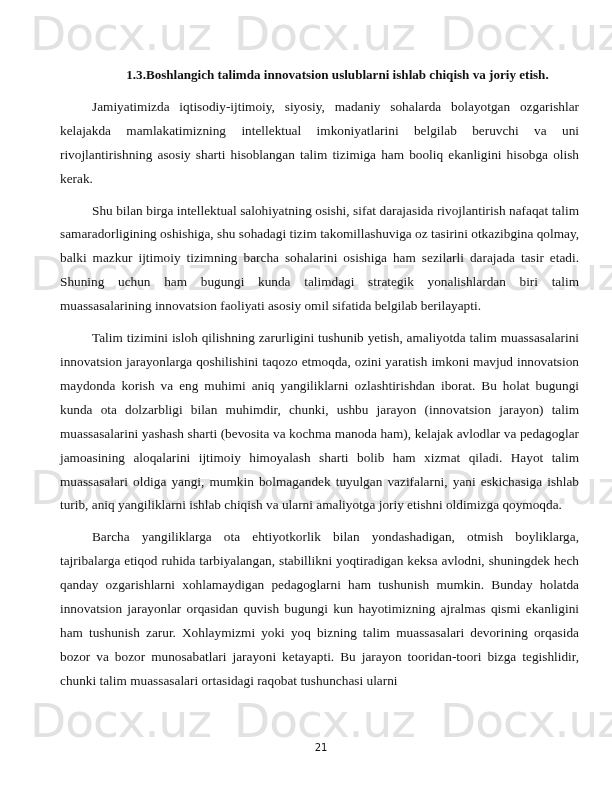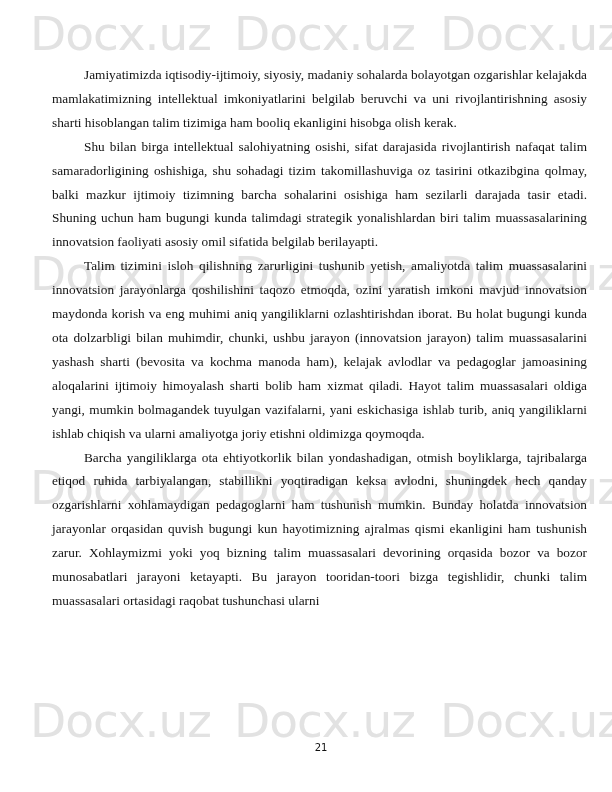--- a/index.html
+++ b/index.html
@@ -2,21 +2,21 @@
 <html><head>
 <meta charset="utf-8">
 <style>
   html, body { margin: 0; padding: 0; background: #ffffff; }
   body { width: 612px; height: 792px; position: relative; overflow: hidden; }
   .page { position: absolute; left: 0; top: 0; width: 612px; height: 792px; background: #fff; }
   .wm-layer { position: absolute; left: 0; top: 0; width: 612px; height: 792px; pointer-events: none; z-index: 0; }
   .wm { position: absolute; font-family: "DejaVu Sans", sans-serif; font-size: 47px; color: #e2e2e2; letter-spacing: -1px; line-height: 1; white-space: nowrap; }
   .content { position: absolute; left: 52px; top: 63px; width: 535px; z-index: 1; font-family: "Liberation Serif", serif; font-size: 13.3px; color: #111; line-height: 23.9px; }
   .heading { text-align: center; font-weight: bold; margin: 0; padding-left: 36px; white-space: nowrap; font-size: 13.1px; }
-  .para { margin: 0; text-align: justify; text-indent: 32px; }
+  .para { margin: 8px; text-align: justify; text-indent: 32px; }
   .pagenum { position: absolute; left: 15px; width: 612px; top: 742px; text-align: center; font-family: "DejaVu Sans", sans-serif; font-size: 10px; color: #111; z-index: 1; }
 </style>
 </head>
 <body>
 
 <div class="page">
 
   <div class="wm-layer">
     <span class="wm" style="left:30px;top:10px">Docx.uz</span>
     <span class="wm" style="left:234px;top:10px">Docx.uz</span>
@@ -29,20 +29,21 @@
     <span class="wm" style="left:30px;top:464px">Docx.uz</span>
     <span class="wm" style="left:234px;top:464px">Docx.uz</span>
     <span class="wm" style="left:440px;top:464px">Docx.uz</span>
 
     <span class="wm" style="left:30px;top:697px">Docx.uz</span>
     <span class="wm" style="left:234px;top:697px">Docx.uz</span>
     <span class="wm" style="left:440px;top:697px">Docx.uz</span>
   </div>
 
   <div class="content">
+    <p class="heading">1.3.Boshlangich talimda innovatsion uslublarni ishlab chiqish va joriy etish.</p>
     <p class="para">Jamiyatimizda iqtisodiy-ijtimoiy, siyosiy, madaniy sohalarda bolayotgan ozgarishlar kelajakda mamlakatimizning intellektual imkoniyatlarini belgilab beruvchi va uni rivojlantirishning asosiy sharti hisoblangan talim tizimiga ham booliq ekanligini hisobga olish kerak.</p>
     <p class="para">Shu bilan birga intellektual salohiyatning osishi, sifat darajasida rivojlantirish nafaqat talim samaradorligining oshishiga, shu sohadagi tizim takomillashuviga oz tasirini otkazibgina qolmay, balki mazkur ijtimoiy tizimning barcha sohalarini osishiga ham sezilarli darajada tasir etadi. Shuning uchun ham bugungi kunda talimdagi strategik yonalishlardan biri talim muassasalarining innovatsion faoliyati asosiy omil sifatida belgilab berilayapti.</p>
     <p class="para">Talim tizimini isloh qilishning zarurligini tushunib yetish, amaliyotda talim muassasalarini innovatsion jarayonlarga qoshilishini taqozo etmoqda, ozini yaratish imkoni mavjud innovatsion maydonda korish va eng muhimi aniq yangiliklarni ozlashtirishdan iborat. Bu holat bugungi kunda ota dolzarbligi bilan muhimdir, chunki, ushbu jarayon (innovatsion jarayon) talim muassasalarini yashash sharti (bevosita va kochma manoda ham), kelajak avlodlar va pedagoglar jamoasining aloqalarini ijtimoiy himoyalash sharti bolib ham xizmat qiladi. Hayot talim muassasalari oldiga yangi, mumkin bolmagandek tuyulgan vazifalarni, yani eskichasiga ishlab turib, aniq yangiliklarni ishlab chiqish va ularni amaliyotga joriy etishni oldimizga qoymoqda.</p>
     <p class="para">Barcha yangiliklarga ota ehtiyotkorlik bilan yondashadigan, otmish boyliklarga, tajribalarga etiqod ruhida tarbiyalangan, stabillikni yoqtiradigan keksa avlodni, shuningdek hech qanday ozgarishlarni xohlamaydigan pedagoglarni ham tushunish mumkin. Bunday holatda innovatsion jarayonlar orqasidan quvish bugungi kun hayotimizning ajralmas qismi ekanligini ham tushunish zarur. Xohlaymizmi yoki yoq bizning talim muassasalari devorining orqasida bozor va bozor munosabatlari jarayoni ketayapti. Bu jarayon tooridan-toori bizga tegishlidir, chunki talim muassasalari ortasidagi raqobat tushunchasi ularni</p>
   </div>
 
   <div class="pagenum">21</div>
 </div>
 
 </body></html>

